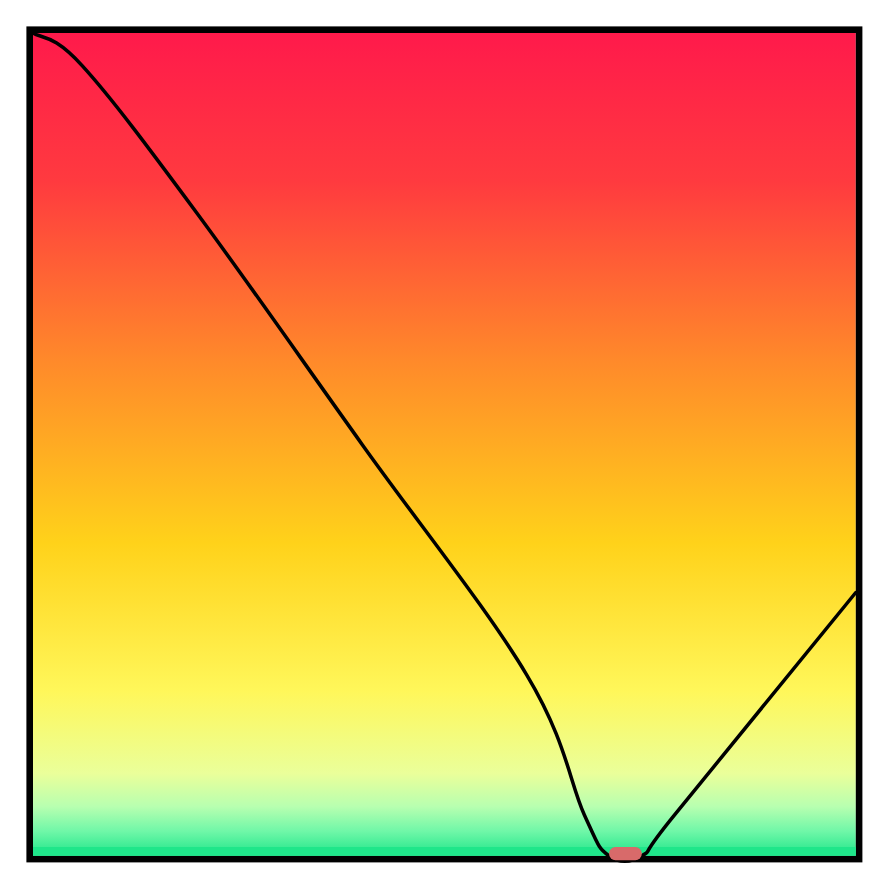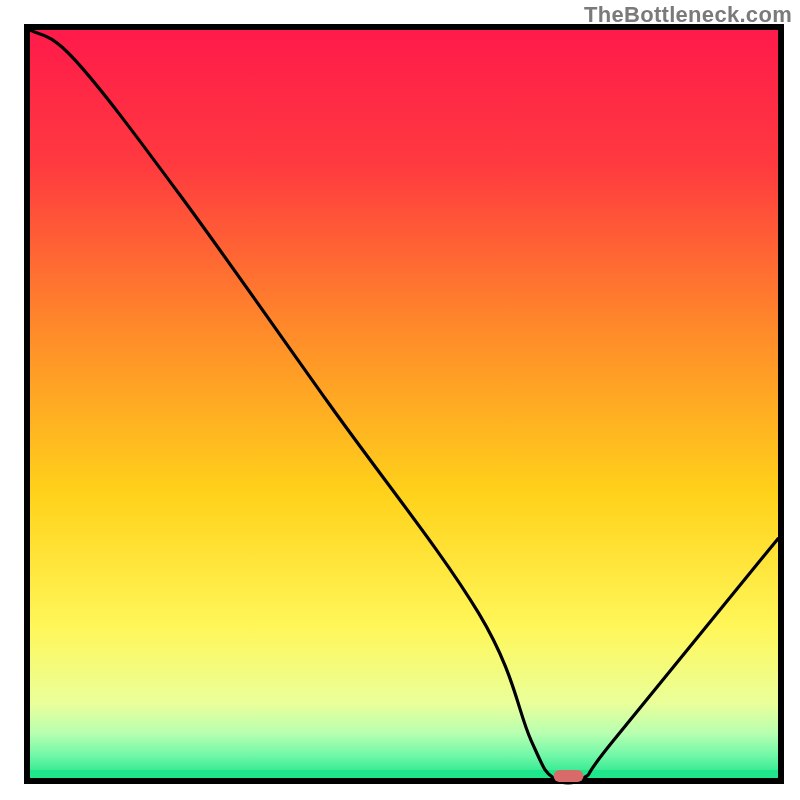--- a/index.html
+++ b/index.html
@@ -28,21 +28,20 @@
   svg.chart {
     position: absolute;
     top: 0;
     left: 0;
   }
 </style>
 </head>
 <body>
 
 <div class="container">
-  <div class="watermark">TheBottleneck.com</div>
 
   <svg class="chart" width="800" height="800" viewBox="0 0 800 800">
     <defs>
       <linearGradient id="bg-grad" x1="0" y1="0" x2="0" y2="1">
 
       <stop offset="0%" stop-color="#ff1a4b"></stop>
           <stop offset="18%" stop-color="#ff3a3f"></stop>
           <stop offset="40%" stop-color="#ff8a2a"></stop>
           <stop offset="62%" stop-color="#ffd21a"></stop>
           <stop offset="80%" stop-color="#fff75a"></stop>

